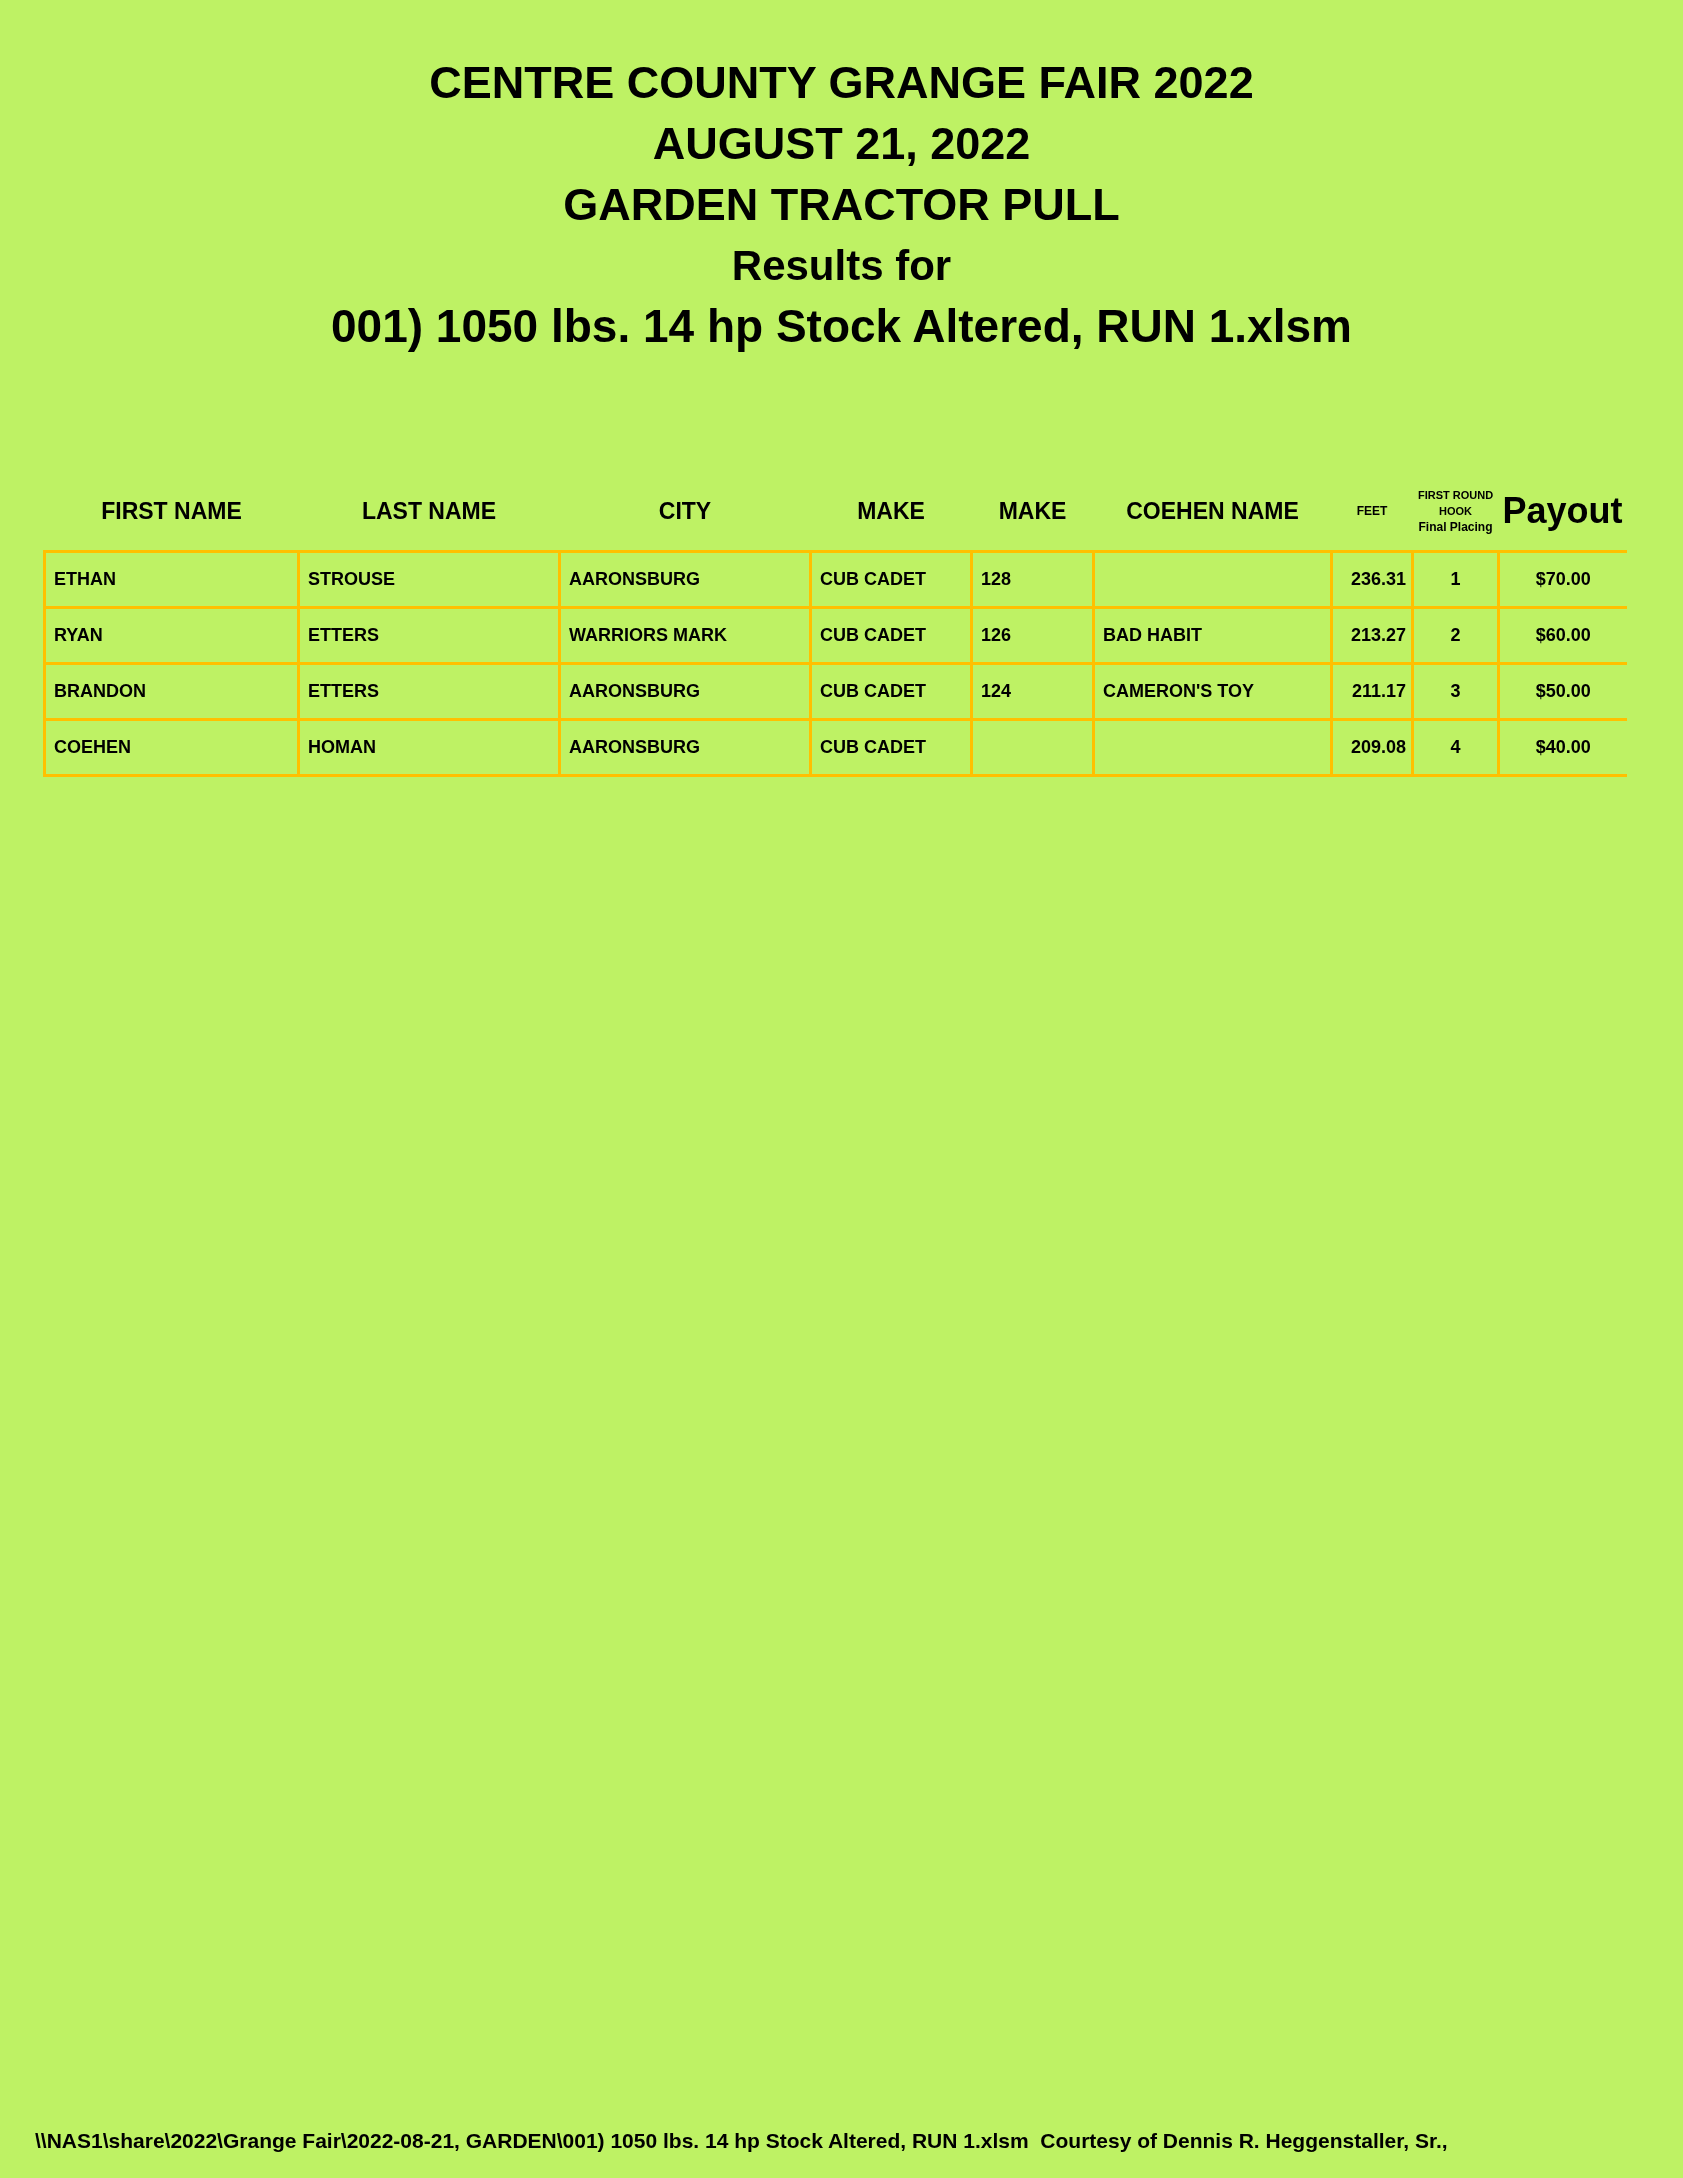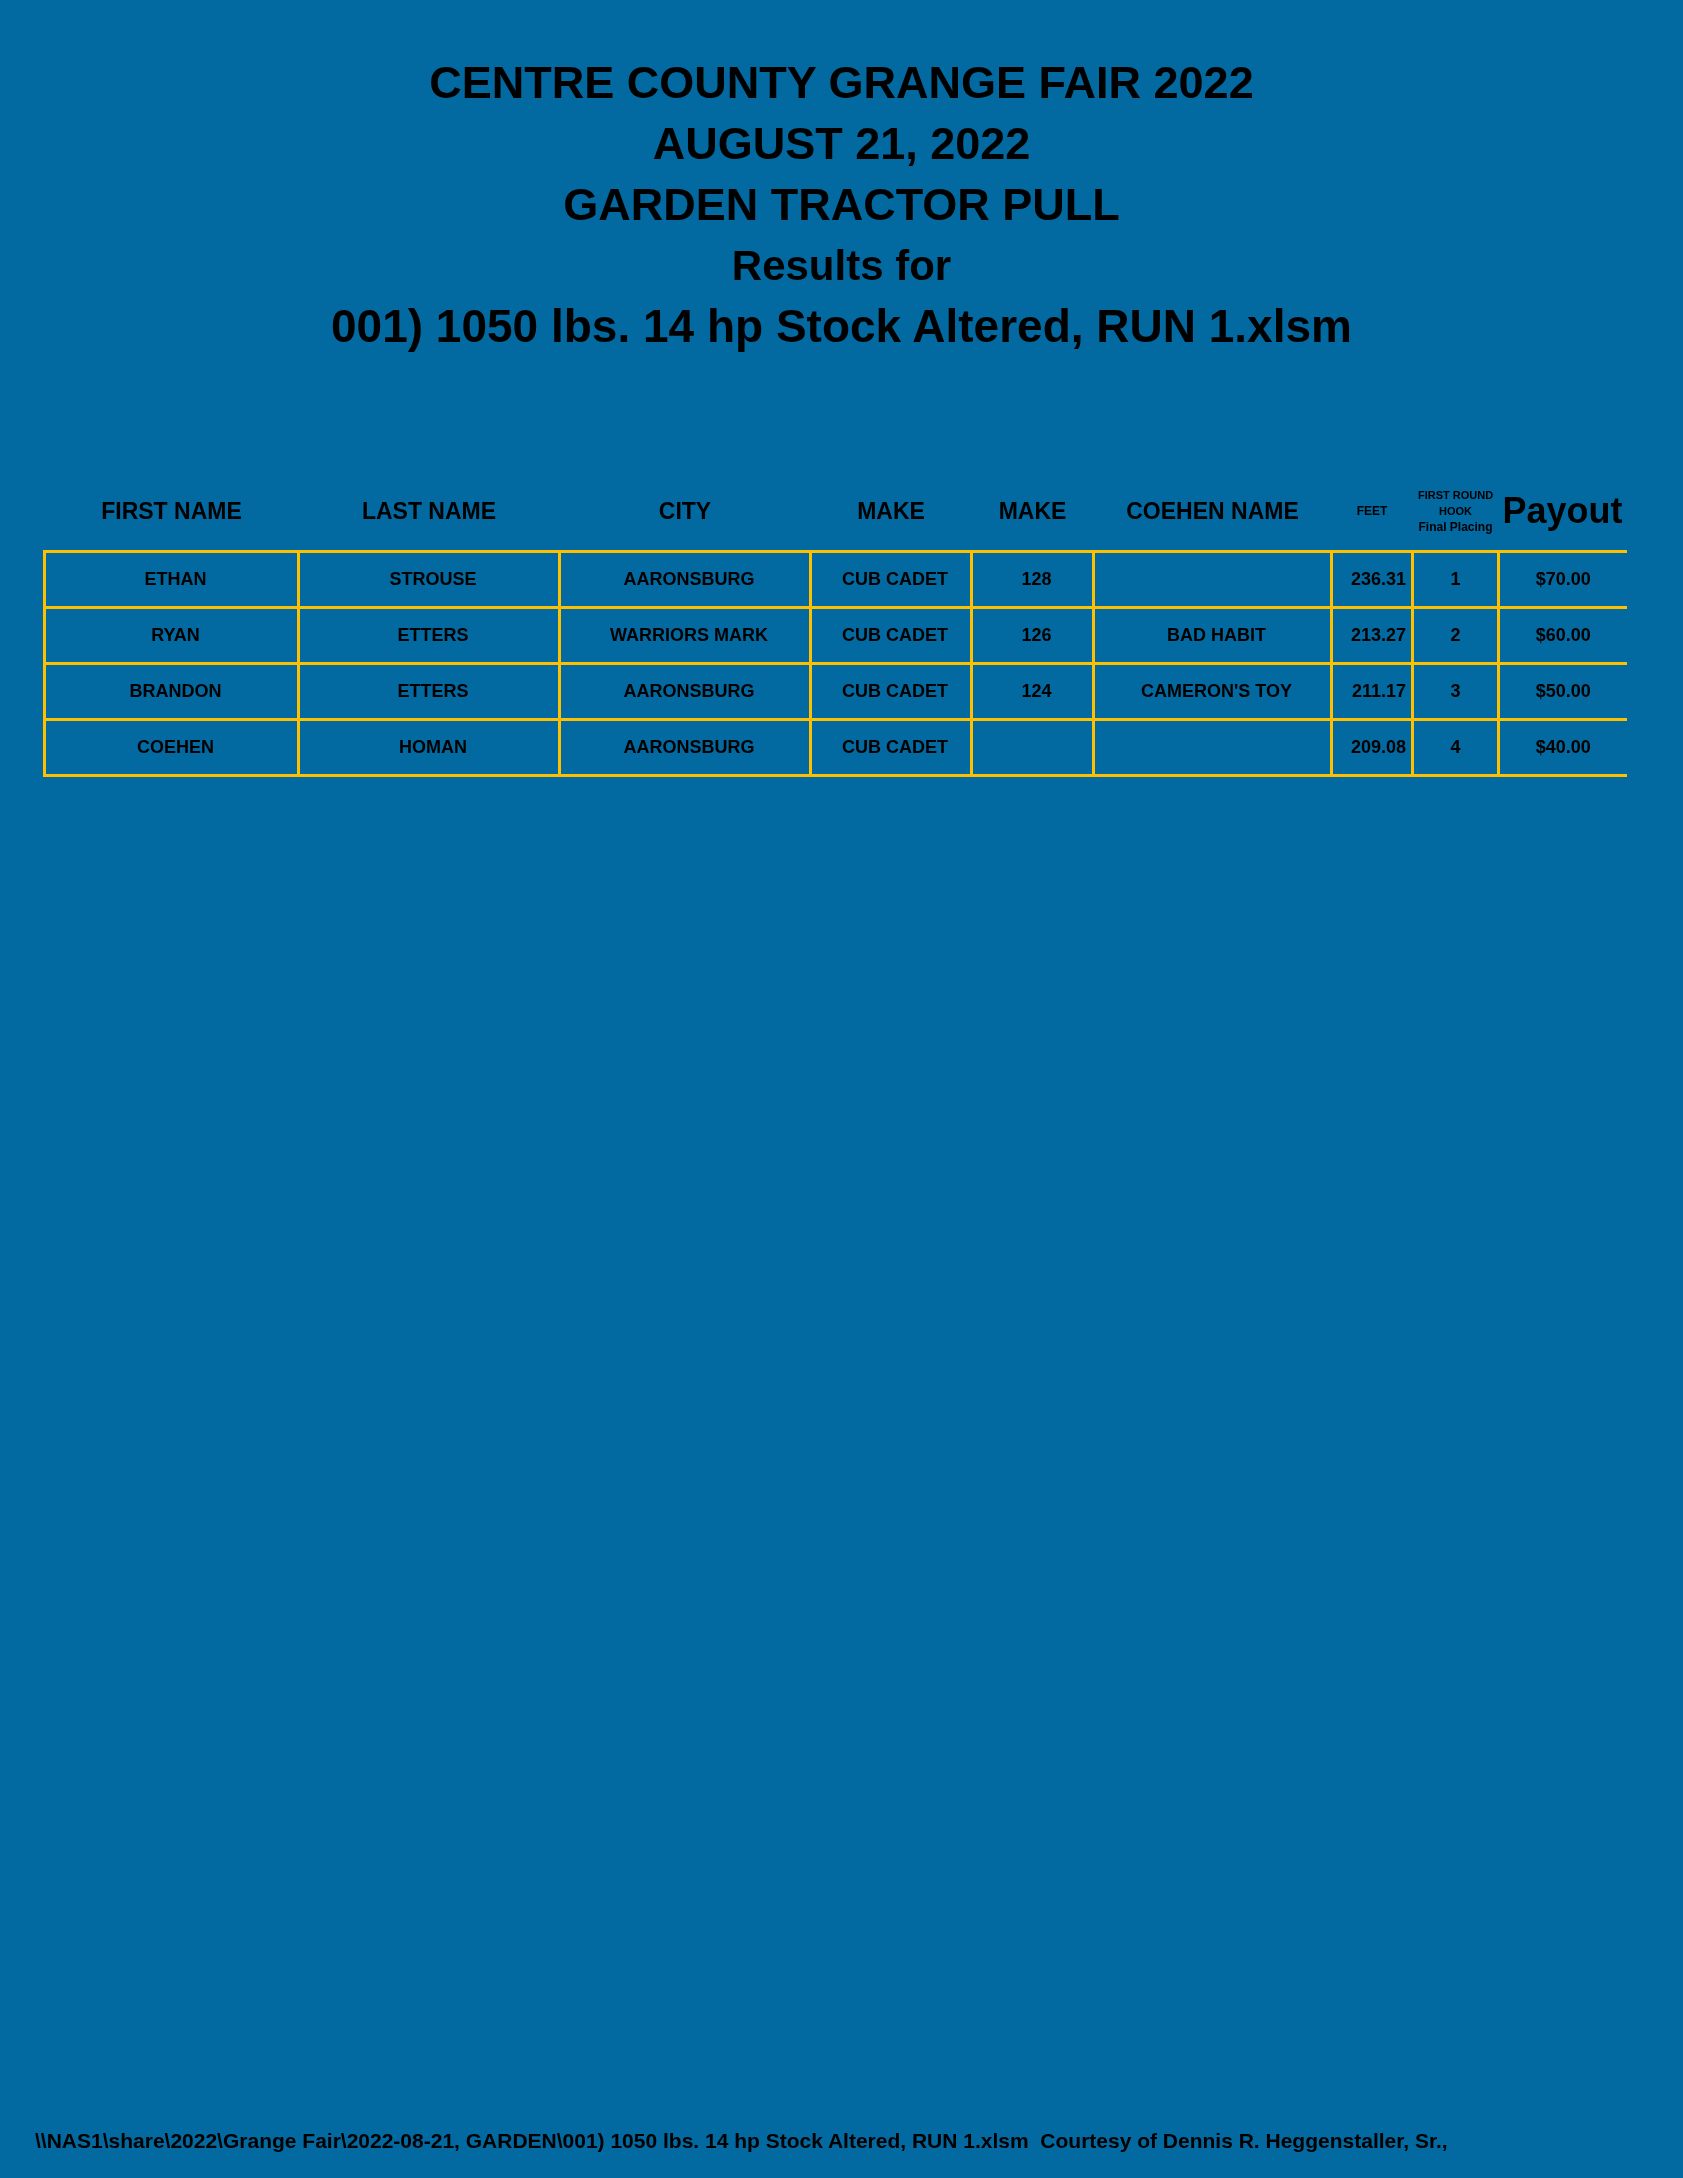--- a/index.html
+++ b/index.html
@@ -1,21 +1,21 @@
 <!DOCTYPE html>
 <html><head>
 <meta charset="utf-8">
 <style>
   * { margin: 0; padding: 0; box-sizing: border-box; }
   html, body { background: #ffffff; }
   .page {
     position: relative;
     width: 1683px;
     height: 2178px;
-    background: #0369a1;
+    background: #bef264;
     font-family: "Liberation Sans", sans-serif;
     font-weight: bold;
     color: #000000;
     overflow: hidden;
   }
 
   
   .titles {
     position: absolute;
     top: 52px;
@@ -51,21 +51,21 @@
   thead th.h-hook .hook-final { font-size: 12px; }
   thead th.h-payout { font-size: 36px; }
 
   tbody td {
     height: 45px;
     border: 3px solid #FFC000;
     vertical-align: middle;
     font-size: 18px;
     font-weight: bold;
     padding: 0 0 0 8px;
-    text-align: center;
+    text-align: left;
     white-space: nowrap;
   }
   tbody td.c-feet   { text-align: right;  padding: 0 5px 0 0; }
   tbody td.c-hook   { text-align: center; padding: 0; }
   tbody td.c-payout { text-align: center; padding: 16px; border-right: none; }
 
   
   .pagefooter {
     position: absolute;
     left: 35px;

